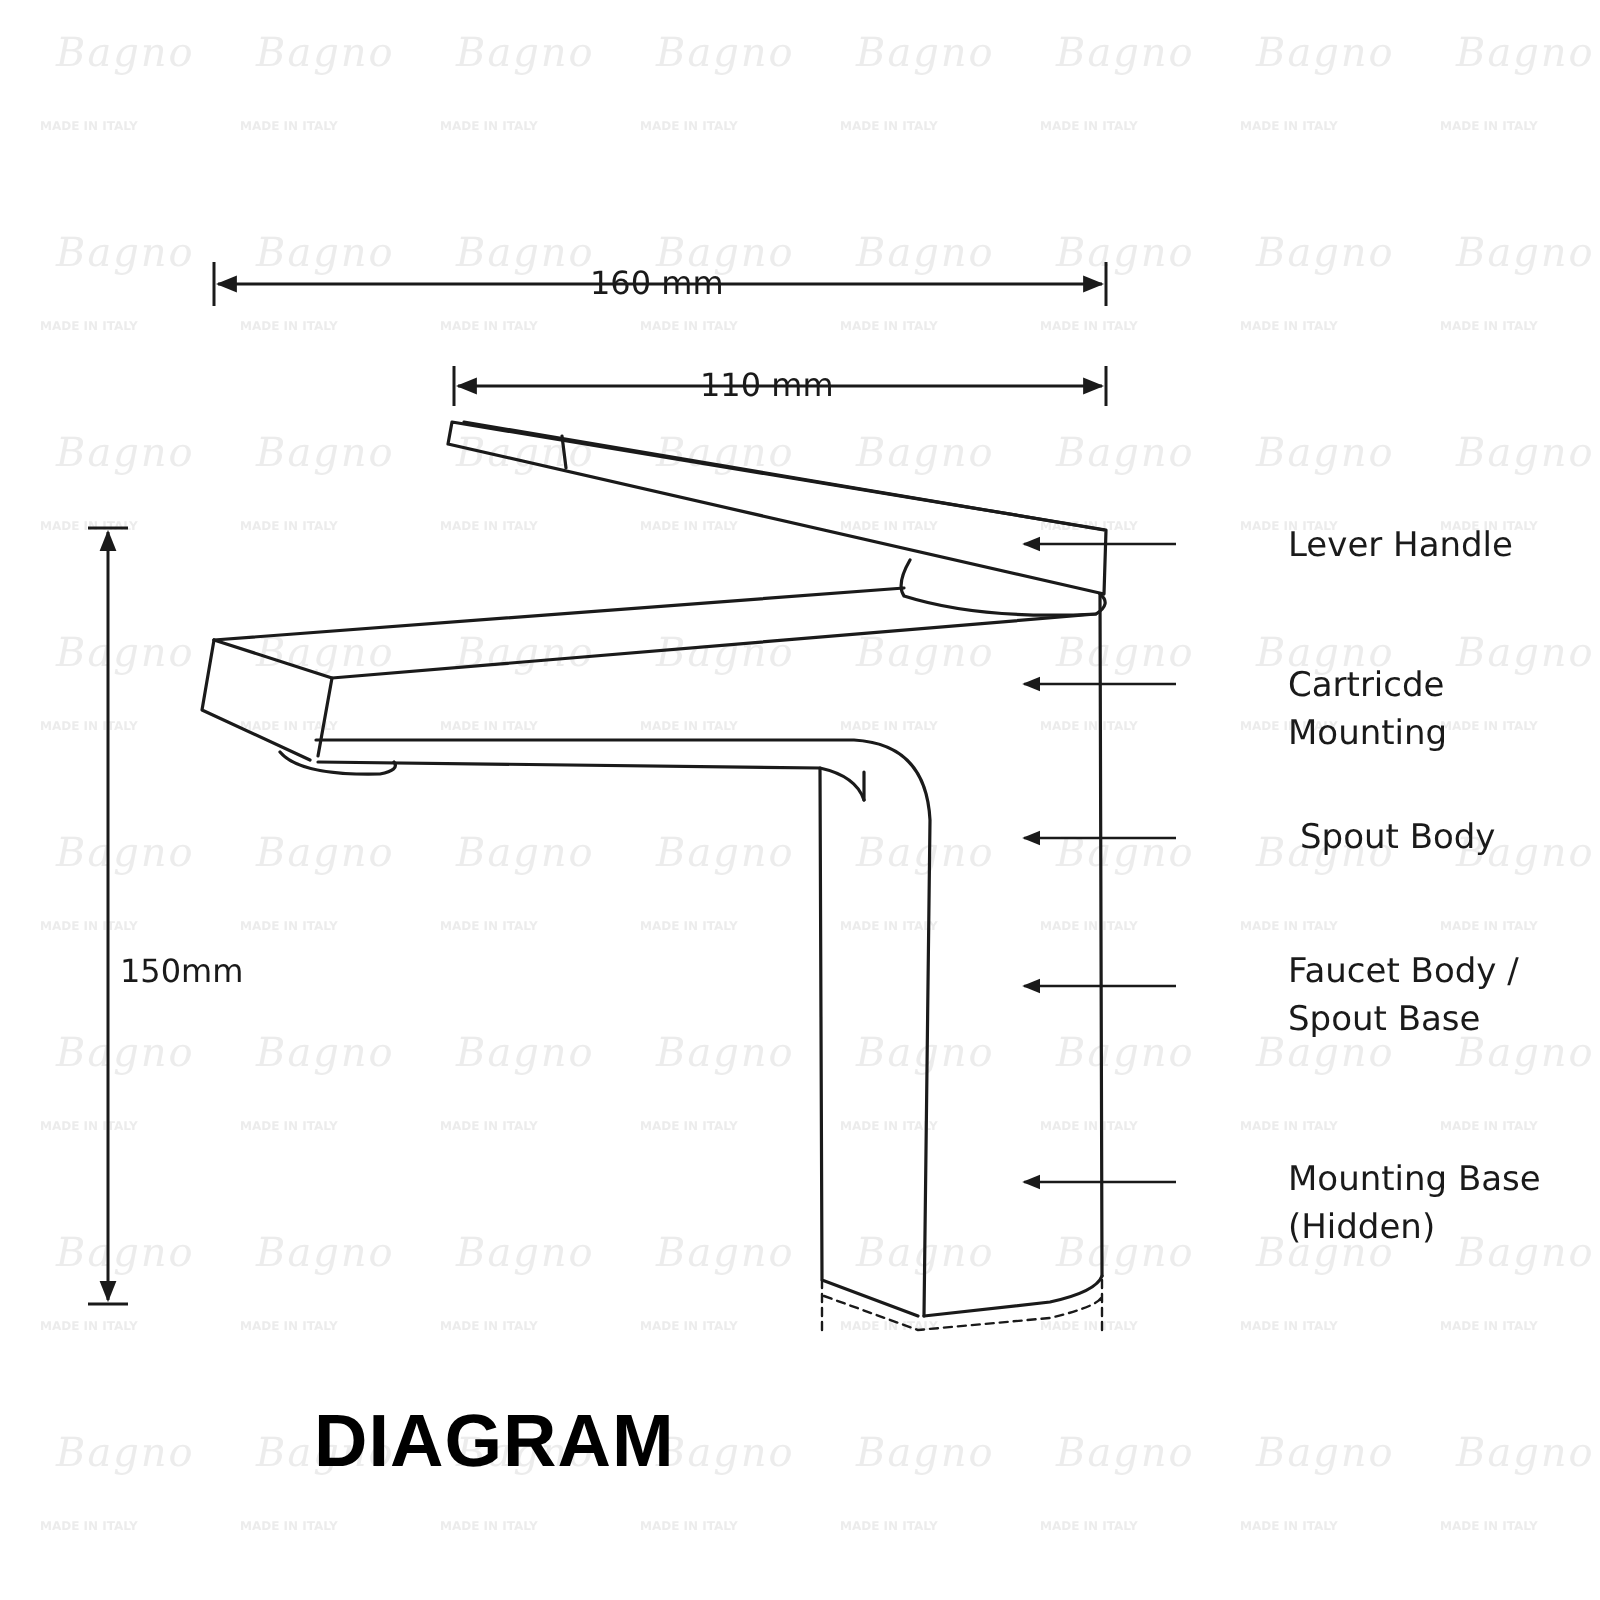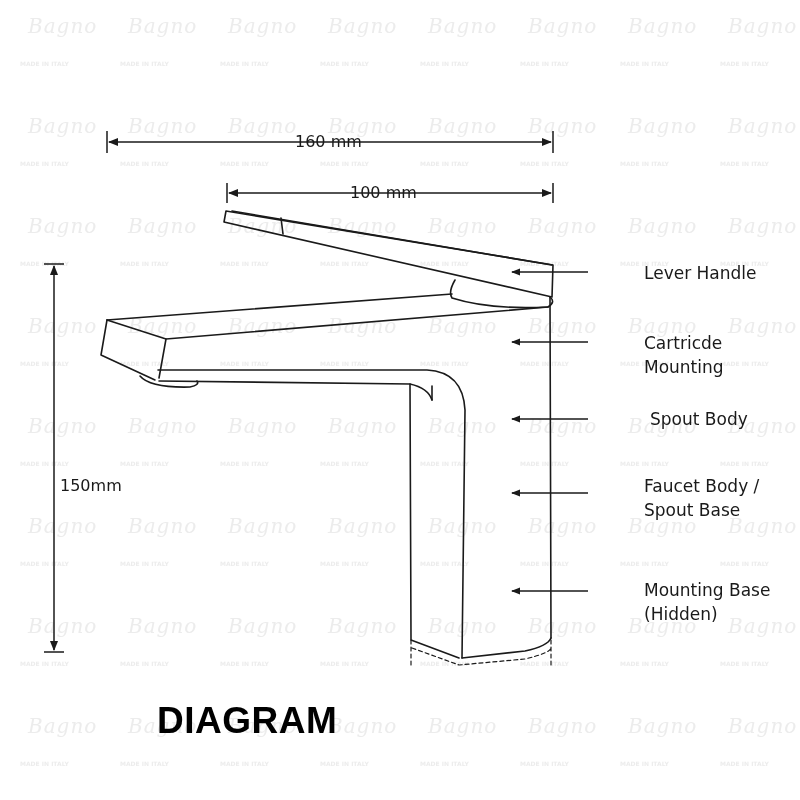--- a/index.html
+++ b/index.html
@@ -339,21 +339,21 @@
   <g stroke="#1a1a1a" stroke-width="1.3" fill="none">
     <line x1="512" y1="272" x2="588" y2="272" marker-start="url(#arrL)"></line>
     <line x1="512" y1="342" x2="588" y2="342" marker-start="url(#arrL)"></line>
     <line x1="512" y1="419" x2="588" y2="419" marker-start="url(#arrL)"></line>
     <line x1="512" y1="493" x2="588" y2="493" marker-start="url(#arrL)"></line>
     <line x1="512" y1="591" x2="588" y2="591" marker-start="url(#arrL)"></line>
   </g>
 </svg>
 
 <div class="dim" style="left:295px; top:112px;">160 mm</div>
-<div class="dim" style="left:350px; top:163px;">100 mm</div>
+<div class="dim" style="left:350px; top:163px;">110 mm</div>
 <div class="dim" style="left:60px; top:456px;">150mm</div>
 
 <div class="lbl" style="left:597px; top:261px;">Lever Handle</div>
 <div class="lbl" style="left:597px; top:331px;">Cartricde Mounting</div>
 <div class="lbl" style="left:603px; top:407px;">Spout Body</div>
 <div class="lbl" style="left:597px; top:474px; white-space:pre;">Faucet Body /
 Spout Base</div>
 <div class="lbl" style="left:597px; top:578px; white-space:pre;">Mounting Base
 (Hidden)</div>
 

